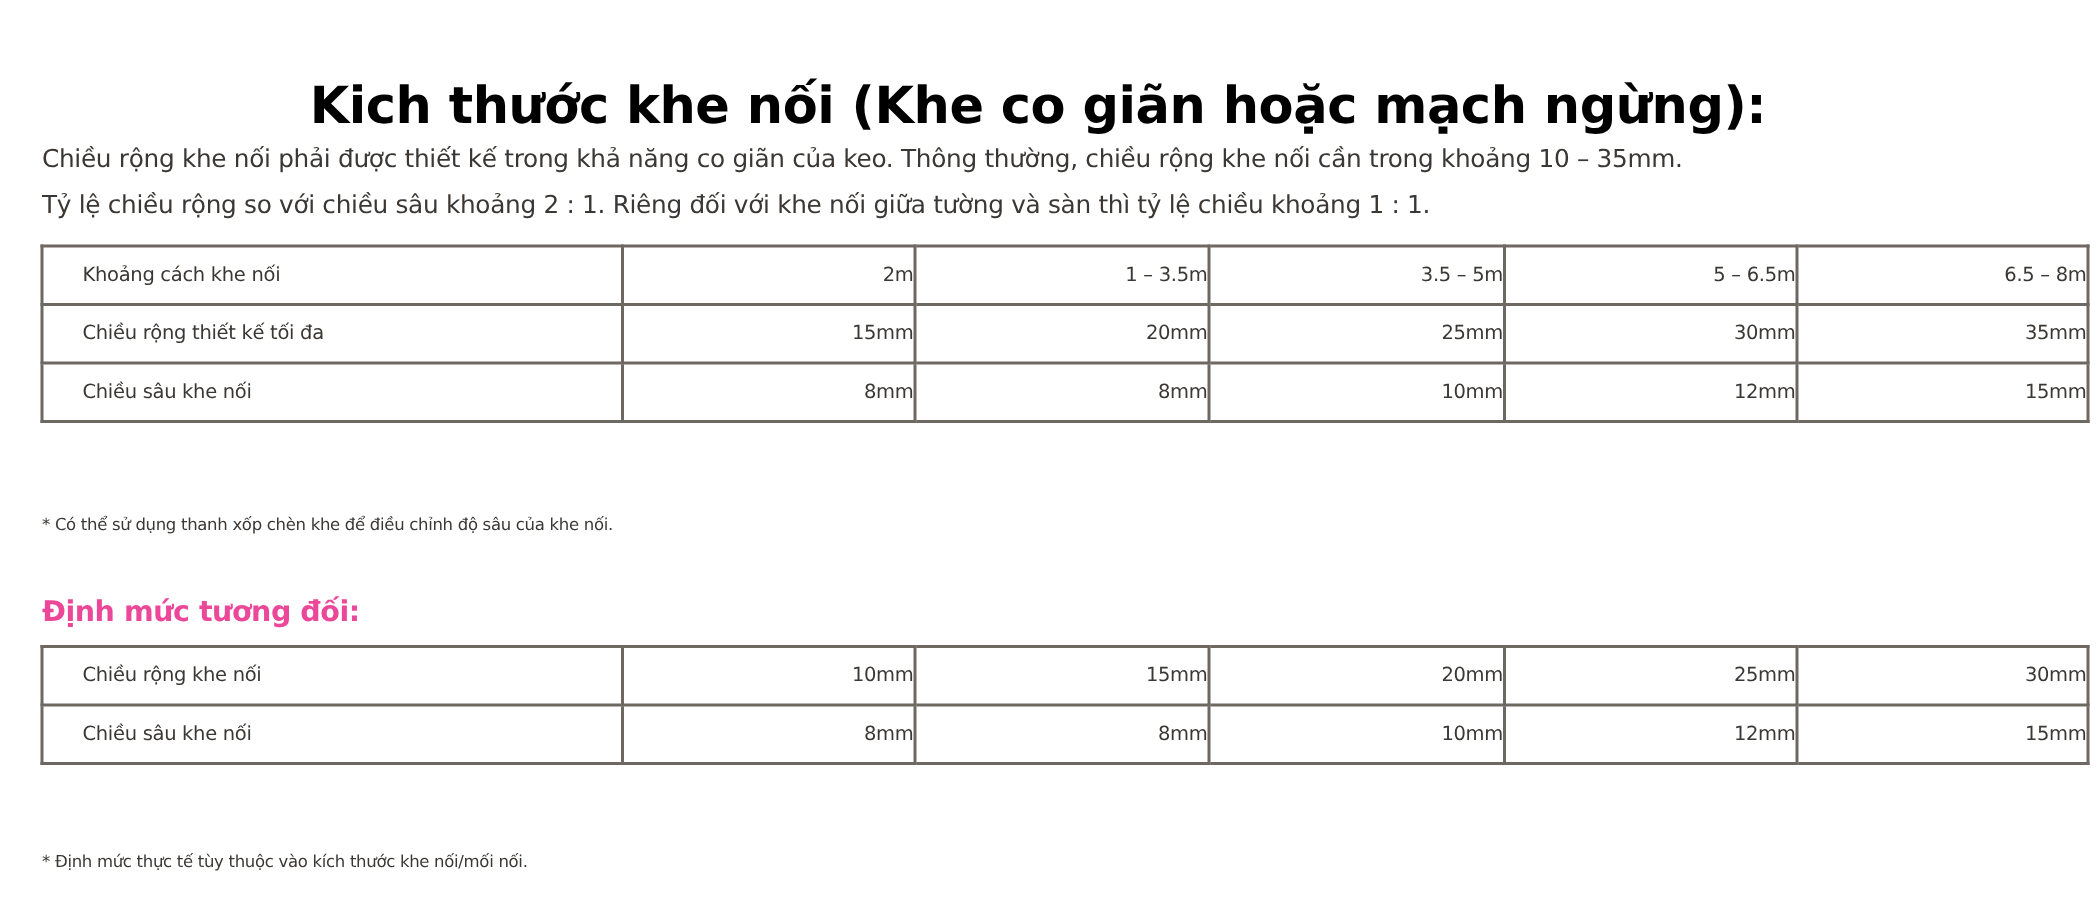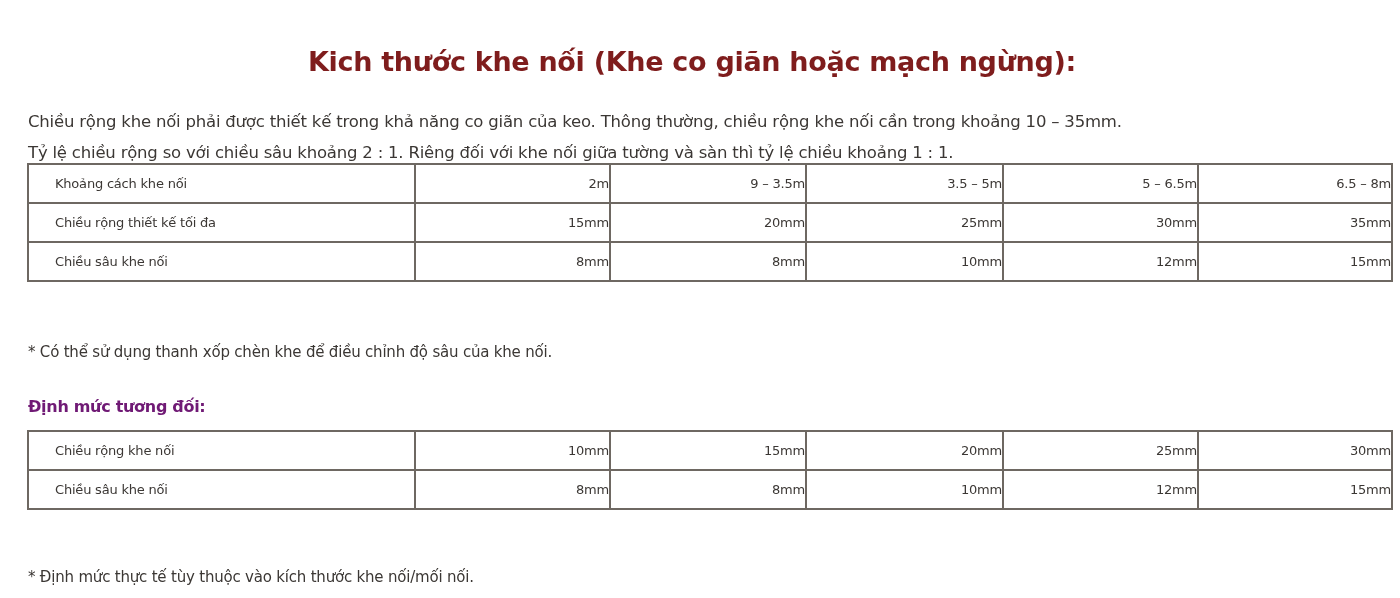--- a/index.html
+++ b/index.html
@@ -14,29 +14,29 @@
     overflow: hidden;
     font-family: "DejaVu Sans", sans-serif;
     color: #3b3734;
   }
   .title {
     position: absolute;
     left: 0;
     top: 28px;
     width: 1384px;
     text-align: center;
-    font-size: 27px;
+    font-size: 34px;
     font-weight: bold;
-    color: #7f1d1d;
+    color: #000000;
     letter-spacing: -0.3px;
   }
   .intro {
     position: absolute;
     left: 28px;
-    top: 106px;
+    top: 90px;
     font-size: 16.5px;
     line-height: 31px;
     color: #3b3734;
     letter-spacing: -0.2px;
   }
   .intro p { margin: 0; white-space: nowrap; }
 
   table.spec {
     position: absolute;
     left: 27px;
@@ -57,35 +57,35 @@
   table.spec td.label {
     text-align: left;
     padding-left: 26px;
   }
   #table-spacing { top: 163px; }
   #table-consumption { top: 430px; border-radius: 13px; }
 
   .note {
     position: absolute;
     left: 28px;
-    font-size: 15px;
+    font-size: 11px;
     color: #3b3734;
     white-space: nowrap;
     letter-spacing: -0.2px;
   }
   #note-1 { top: 343px; }
   #note-2 { top: 568px; }
 
   .section-heading {
     position: absolute;
     left: 28px;
     top: 397px;
-    font-size: 16px;
+    font-size: 19px;
     font-weight: bold;
-    color: #701a75;
+    color: #ec4899;
     letter-spacing: -0.3px;
   }
 </style>
 </head>
 <body>
 
 <h1 class="title">Kich thước khe nối (Khe co giãn hoặc mạch ngừng):</h1>
 
 <div class="intro">
   <p>Chiều rộng khe nối phải được thiết kế trong khả năng co giãn của keo. Thông thường, chiều rộng khe nối cần trong khoảng 10 – 35mm.</p>
@@ -98,21 +98,21 @@
       <col style="width:195px">
       <col style="width:196px">
       <col style="width:197px">
       <col style="width:195px">
       <col style="width:194px">
   </colgroup>
   <tbody>
     <tr>
       <td class="label">Khoảng cách khe nối</td>
       <td>2m</td>
-      <td>9 – 3.5m</td>
+      <td>1 – 3.5m</td>
       <td>3.5 – 5m</td>
       <td>5 – 6.5m</td>
       <td>6.5 – 8m</td>
     </tr>
     <tr>
       <td class="label">Chiều rộng thiết kế tối đa</td>
       <td>15mm</td>
       <td>20mm</td>
       <td>25mm</td>
       <td>30mm</td>

